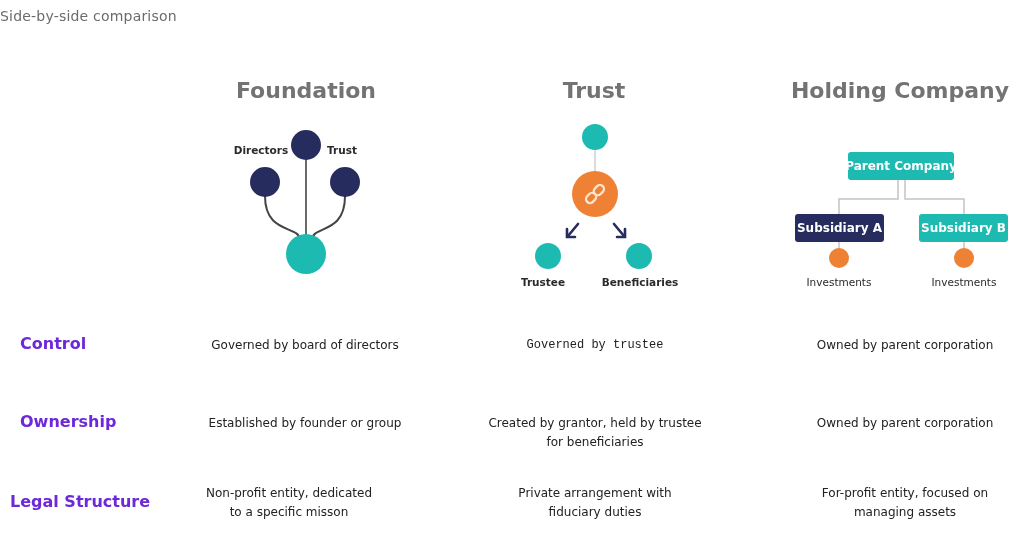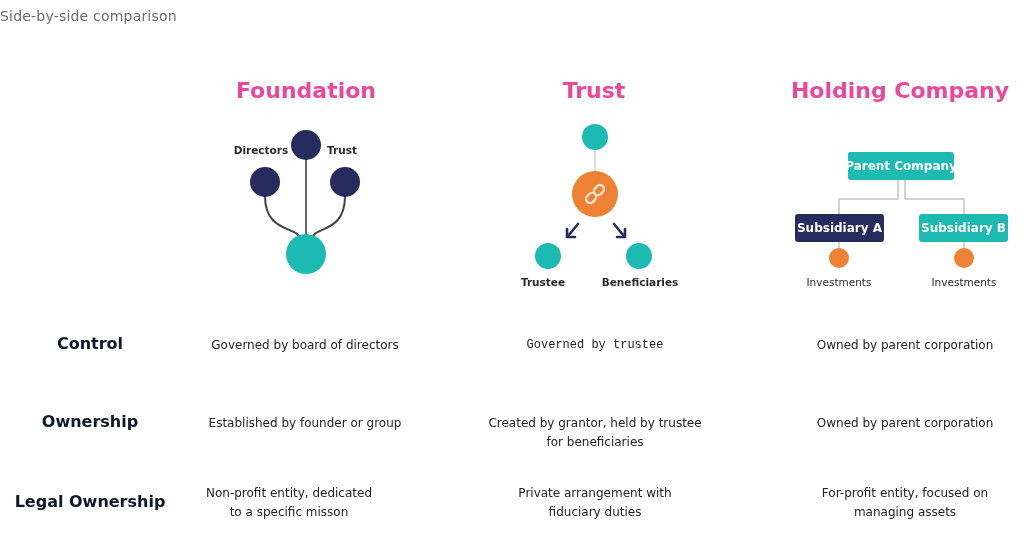--- a/index.html
+++ b/index.html
@@ -6,31 +6,31 @@
   body {
     width: 1024px; height: 536px; background: #ffffff; position: relative; overflow: hidden;
     font-family: "DejaVu Sans", sans-serif; color: #1e1e1e;
   }
   .abs { position: absolute; }
   .page-title {
     left: 0; width: 1024px; top: 8px; 
     font-size: 14px; color: #6b6b6b; letter-spacing: 0.2px;
   }
   .col-title {
-    top: 78px; font-size: 22px; font-weight: bold; color: #ec4899;
+    top: 78px; font-size: 22px; font-weight: bold; color: #737373;
     text-align: center; white-space: nowrap;
   }
   .diagram { position: absolute; left: 0; top: 0; width: 1024px; height: 536px; }
   .small-label { font-size: 10.5px; font-weight: bold; color: #2a2a2a; text-align: center; white-space: nowrap; }
   .box {
     position: absolute; border-radius: 3px; color: #fff; font-size: 12px; font-weight: bold;
     display: flex; align-items: center; justify-content: center; white-space: nowrap;
   }
   .row-label {
-    font-size: 16px; font-weight: bold; color: #0f172a; text-align: center; white-space: nowrap;
+    font-size: 16px; font-weight: bold; color: #6d28d9; white-space: nowrap;
   }
   .cell {
     font-size: 12px; color: #222; text-align: center; line-height: 19px; white-space: pre-line;
   }
 </style>
 </head>
 <body>
 
 <div class="abs page-title">Side-by-side comparison</div>
 
@@ -87,21 +87,21 @@
 <div class="abs small-label" style="left:600px;top:276px;width:80px;">Beneficiaries</div>
 
 <div class="box" style="left:848px;top:152px;width:106px;height:28px;background:#1cbab1;">Parent Company</div>
 <div class="box" style="left:795px;top:214px;width:89px;height:28px;background:#272c5f;text-align:right;">Subsidiary A</div>
 <div class="box" style="left:919px;top:214px;width:89px;height:28px;background:#1cbab1;">Subsidiary B</div>
 <div class="abs small-label" style="left:799px;top:276px;width:80px;font-weight:normal;">Investments</div>
 <div class="abs small-label" style="left:924px;top:276px;width:80px;font-weight:normal;">Investments</div>
 
 <div class="abs row-label" style="left:20px;top:334px;width:140px;">Control</div>
 <div class="abs row-label" style="left:20px;top:412px;width:140px;">Ownership</div>
-<div class="abs row-label" style="left:10px;top:492px;width:160px;">Legal Ownership</div>
+<div class="abs row-label" style="left:10px;top:492px;width:160px;">Legal Structure</div>
 
 <div class="abs cell" style="left:180px;top:336px;width:250px;">Governed by board of directors</div>
 <div class="abs cell" style="left:470px;top:336px;width:250px;font-family:Liberation Mono, monospace;">Governed by trustee</div>
 <div class="abs cell" style="left:780px;top:336px;width:250px;">Owned by parent corporation</div>
 
 <div class="abs cell" style="left:180px;top:414px;width:250px;">Established by founder or group</div>
 <div class="abs cell" style="left:470px;top:414px;width:250px;">Created by grantor, held by trustee
 for beneficiaries</div>
 <div class="abs cell" style="left:780px;top:414px;width:250px;">Owned by parent corporation</div>
 

